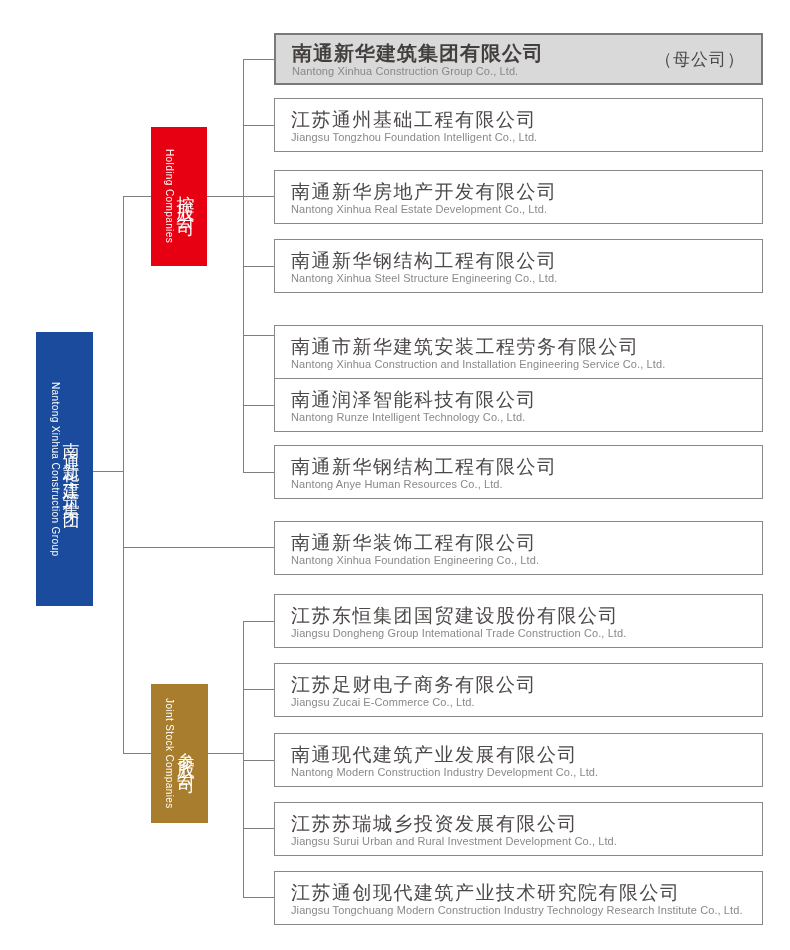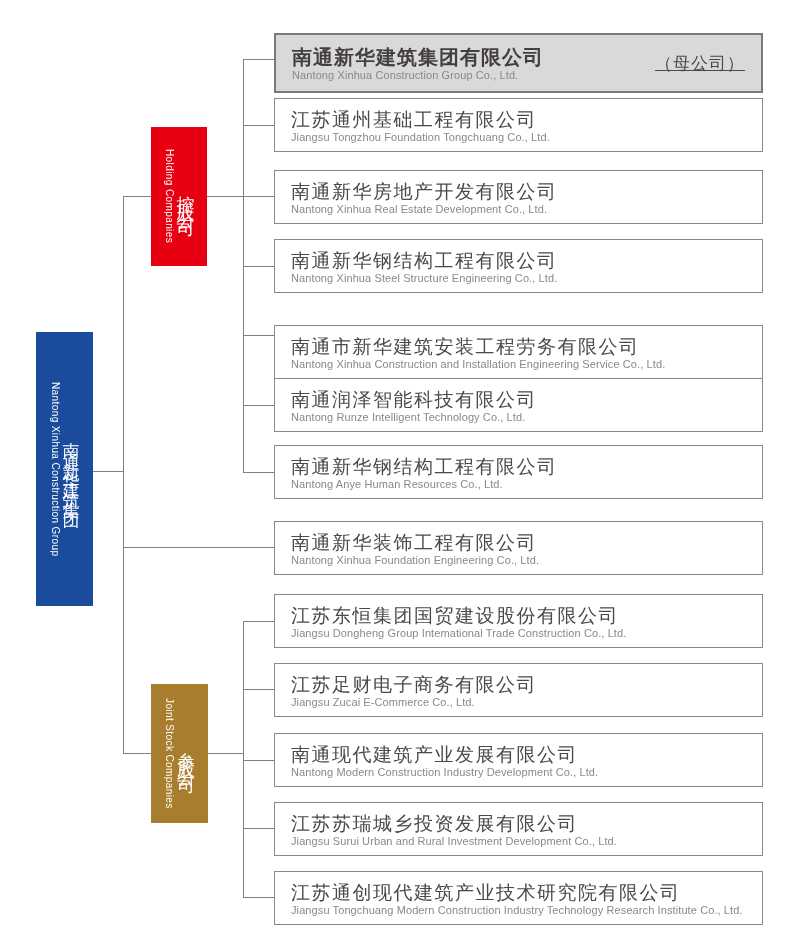--- a/index.html
+++ b/index.html
@@ -38,28 +38,28 @@
   }
   .company-zh {
     font-size:19px; color:var(--text_dark,#4c4948);
     letter-spacing:1.5px; line-height:1.15; white-space:nowrap;
   }
   .company-en {
     font-size:11px; color:var(--text_gray,#8a8888);
     letter-spacing:0.1px; margin-top:0; white-space:nowrap;
   }
   .company-box.parent {
-    height:60px; background:var(--parent_bg,#d9d9d9);
+    height:52px; background:var(--parent_bg,#d9d9d9);
     border:2px solid var(--parent_border,#7a7a7a);
     flex-direction:row; align-items:center; justify-content:space-between;
     padding:0 16px 0 16px;
   }
   .parent-col { display:flex; flex-direction:column; justify-content:center; }
   .company-box.parent .company-zh { font-weight:bold; color:var(--parent_text,#433f3e); font-size:20px; letter-spacing:1px; }
-  .parent-tag { font-size:17px; color:var(--text_dark,#595757); letter-spacing:1px; white-space:nowrap;text-decoration:underline; }
+  .parent-tag { font-size:17px; color:var(--text_dark,#595757); letter-spacing:1px; white-space:nowrap; }
 </style>
 </head>
 <body>
 
 <div class="stage">
 
   <div class="ln" style="left:123px;top:196px;width:1px;height:558px"></div>
   <div class="ln" style="left:93px;top:471px;width:30px;height:1px"></div>
   <div class="ln" style="left:123px;top:196px;width:28px;height:1px"></div>
   <div class="ln" style="left:207px;top:196px;width:67px;height:1px"></div>
@@ -100,21 +100,21 @@
   <div class="company-box parent" style="top:33px">
     <div class="parent-col">
       <div class="company-zh">南通新华建筑集团有限公司</div>
       <div class="company-en">Nantong Xinhua Construction Group Co., Ltd.</div>
     </div>
     <div class="parent-tag">（母公司）</div>
   </div>
 
   <div class="company-box" style="top:98px">
     <div class="company-zh">江苏通州基础工程有限公司</div>
-    <div class="company-en">Jiangsu Tongzhou Foundation Tongchuang Co., Ltd.</div>
+    <div class="company-en">Jiangsu Tongzhou Foundation Intelligent Co., Ltd.</div>
   </div>
   <div class="company-box" style="top:170px">
     <div class="company-zh">南通新华房地产开发有限公司</div>
     <div class="company-en">Nantong Xinhua Real Estate Development Co., Ltd.</div>
   </div>
   <div class="company-box" style="top:239px">
     <div class="company-zh">南通新华钢结构工程有限公司</div>
     <div class="company-en">Nantong Xinhua Steel Structure Engineering Co., Ltd.</div>
   </div>
   <div class="company-box" style="top:325px">

